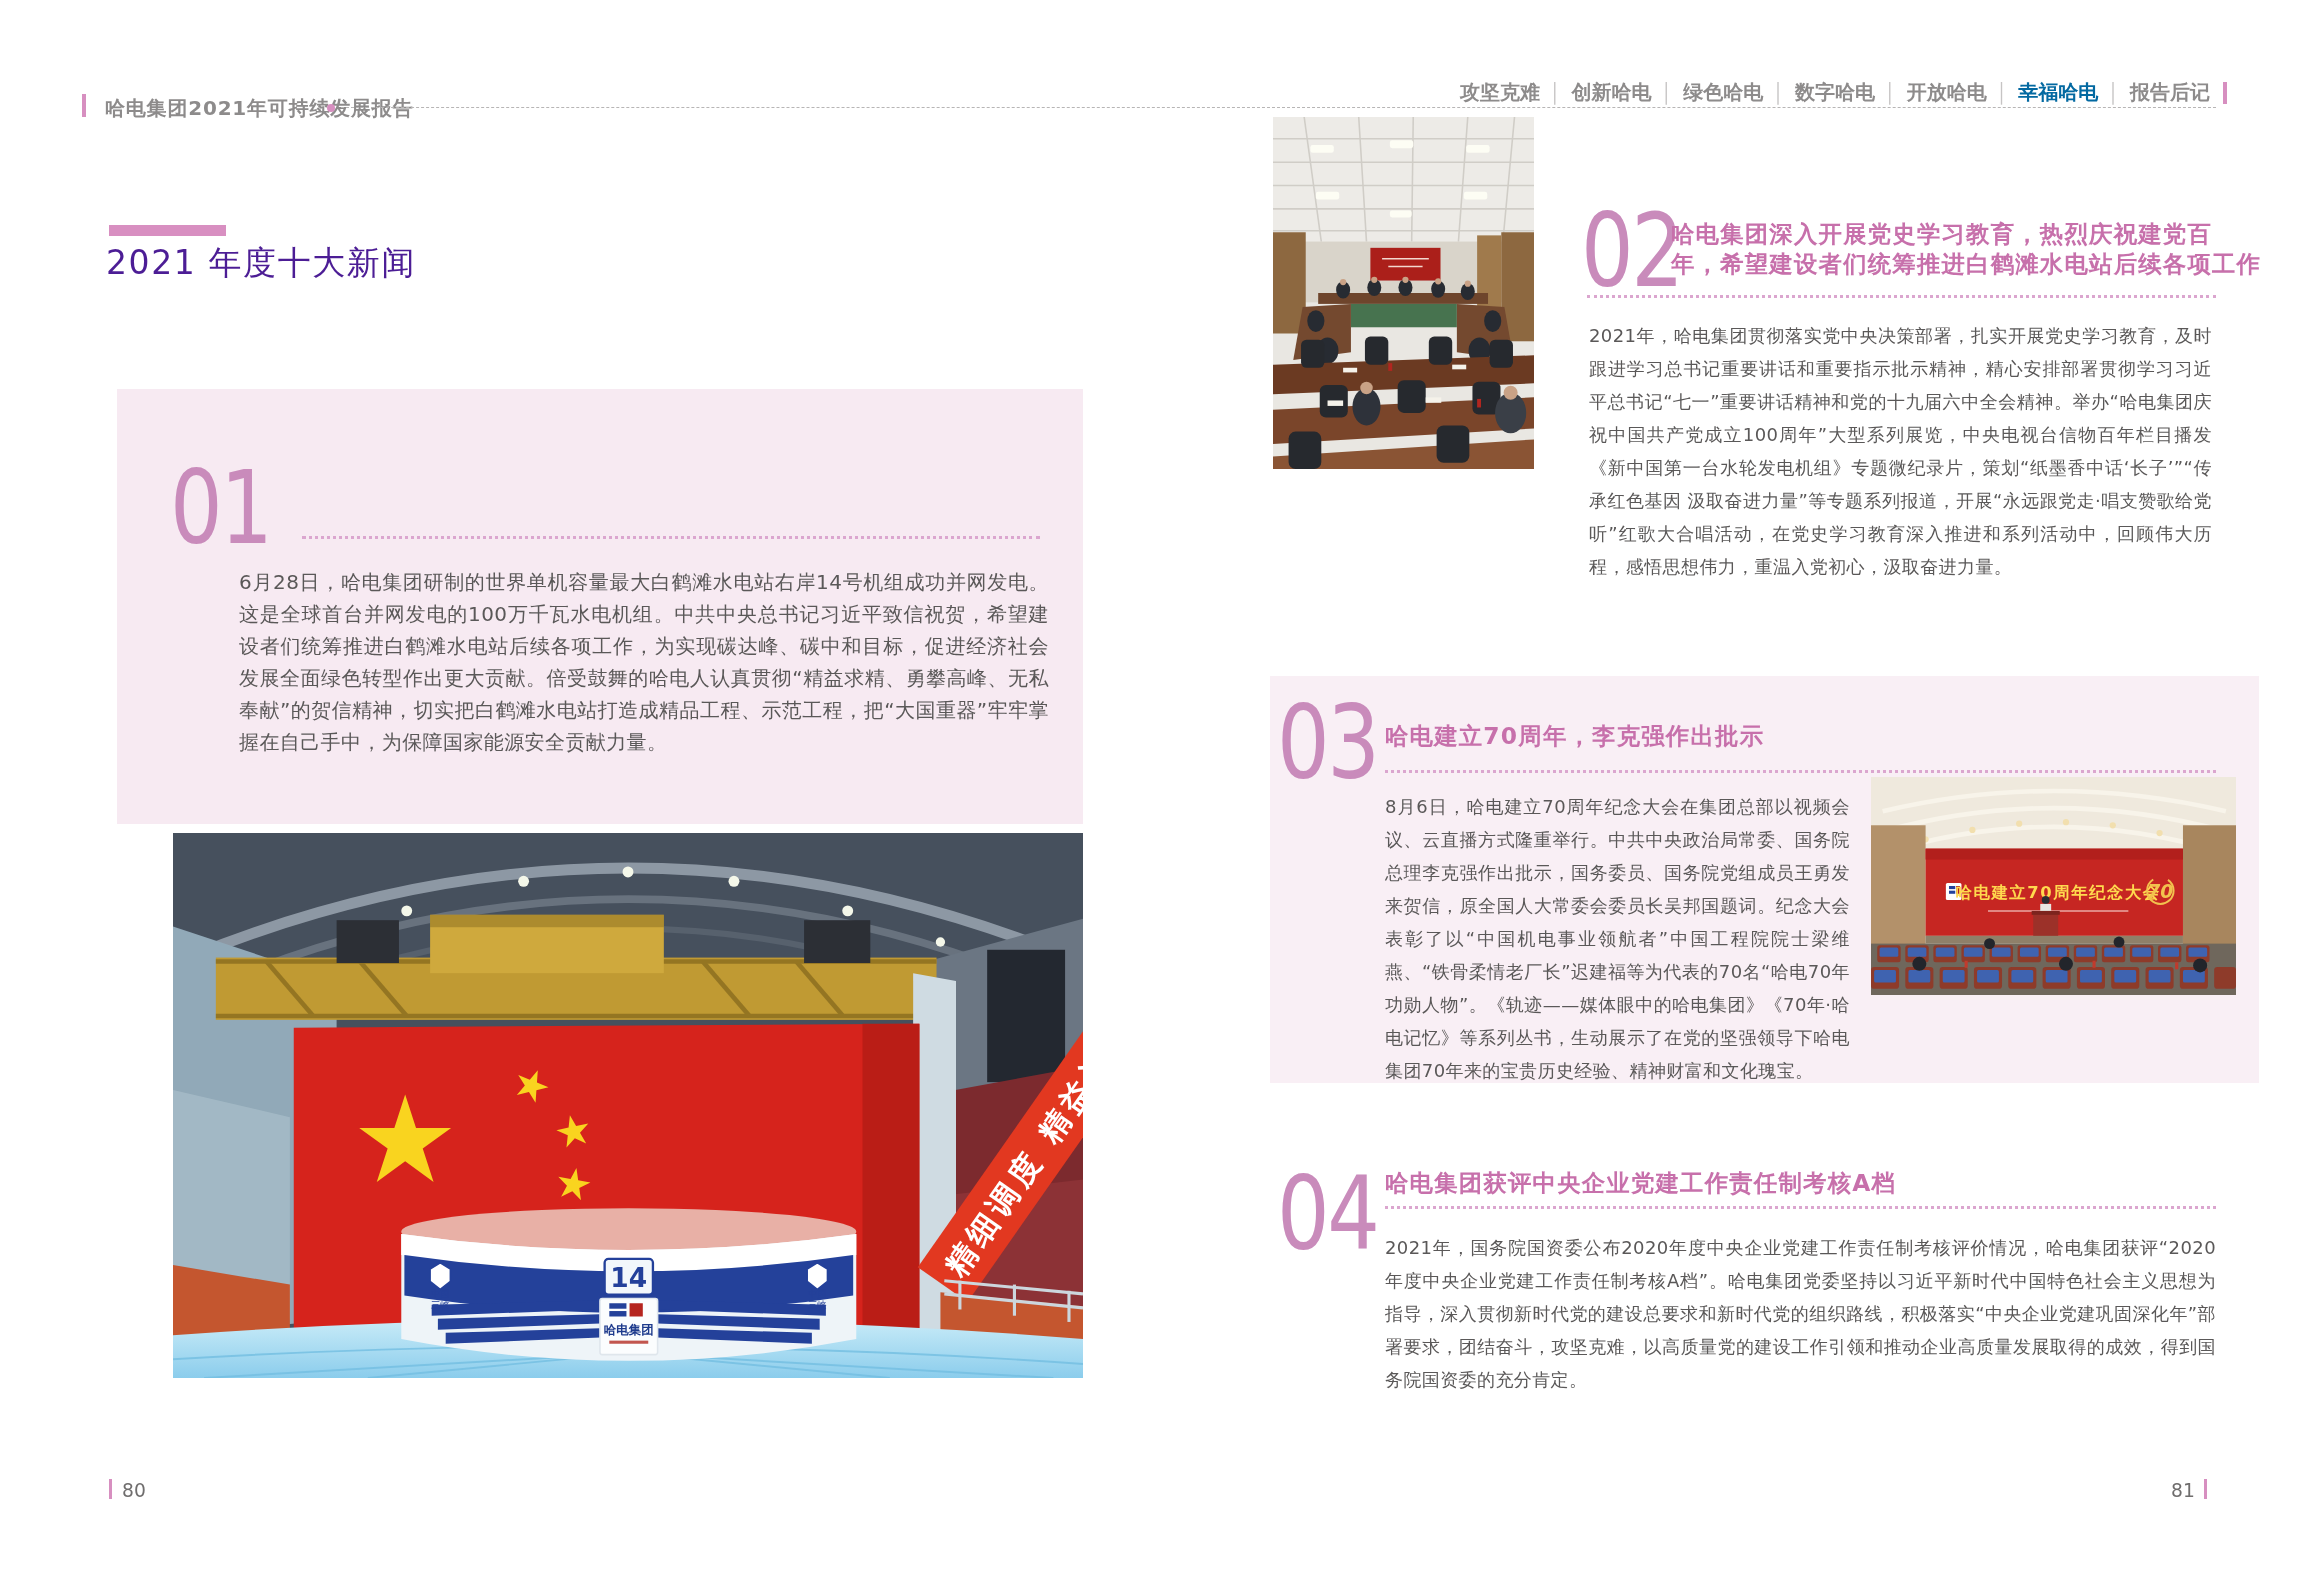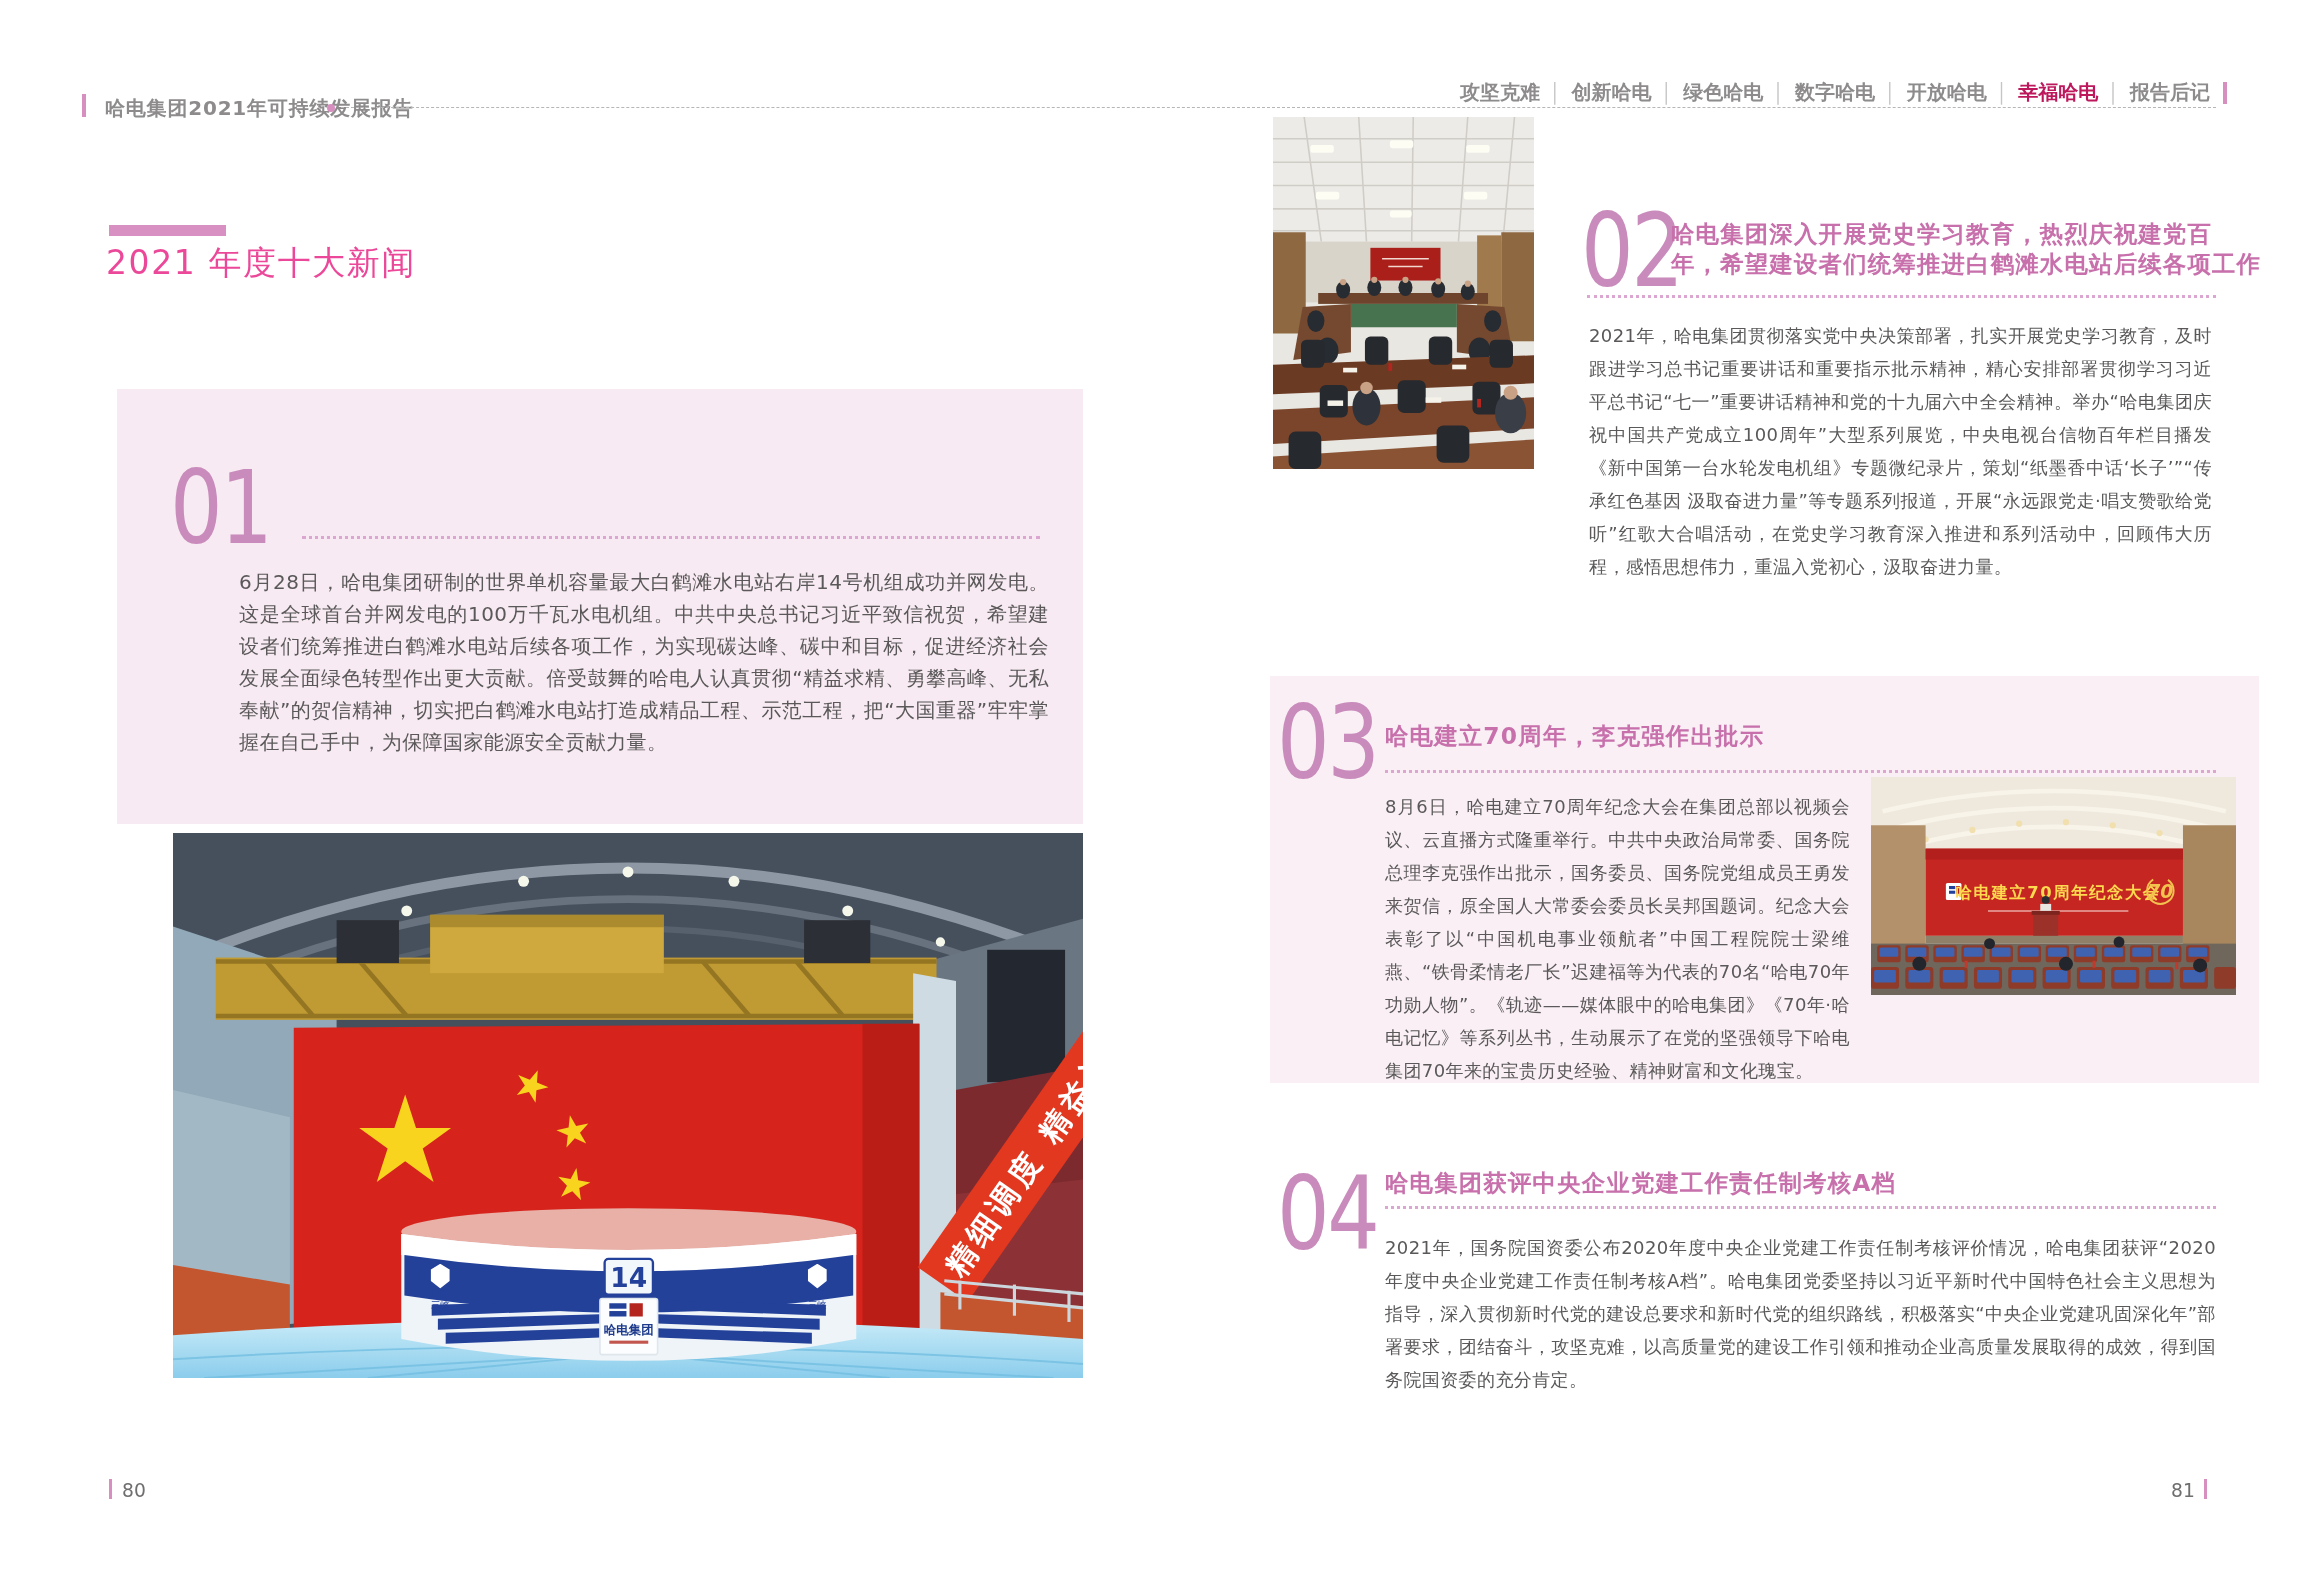--- a/index.html
+++ b/index.html
@@ -7,26 +7,26 @@
   .canvas{position:relative;width:2319px;height:1573px;background:#ffffff;overflow:hidden;}
   .abs{position:absolute;}
 
   
   .hdr-bar{left:82px;top:94px;width:3.9px;height:23.4px;background:#d78fc0;}
   .hdr-title{left:105px;top:95px;font-size:20px;font-weight:bold;color:#8d8b8b;letter-spacing:0.8px;}
   .hdr-dot{left:327px;top:104px;width:7.8px;height:7.8px;border-radius:50%;background:#d78fc0;}
   .hdr-dash{left:341px;top:107px;width:1875px;height:0;border-top:1.6px dashed #b7b5b5;}
   .hdr-nav{right:92px;top:79px;font-size:20px;color:#8d8b8b;font-weight:600;display:flex;align-items:center;gap:10px;white-space:nowrap;}
   .hdr-nav .sep{color:#c6c4c4;font-weight:300;font-size:18.7px;}
-  .hdr-nav .active{color:#be185d;text-align:center;}
+  .hdr-nav .active{color:#0369a1;text-align:center;}
   .nav-endbar{display:inline-block;width:3.9px;height:22px;background:#d78fc0;margin-left:3.1px;}
 
   
   .sec-rect{left:109px;top:225px;width:117px;height:11px;background:#d88fc1;}
-  .sec-title{left:106px;top:241px;font-size:33px;color:#ec4899;letter-spacing:1.6px;}
+  .sec-title{left:106px;top:241px;font-size:33px;color:#4c1d95;letter-spacing:1.6px;}
 
   
   .box1{left:117px;top:389px;width:966px;height:435px;background:#f7eaf2;}
   .box3{left:1270px;top:676px;width:989px;height:407px;background:#f9eff5;}
 
   
   .num{font-size:101px;line-height:1;color:#c98bbb;letter-spacing:-3.1px;transform:scaleX(.82);transform-origin:left top;}
   .n1{left:170px;top:458px;}
   .n2{left:1581px;top:201px;}
   .n3{left:1277px;top:693px;}

